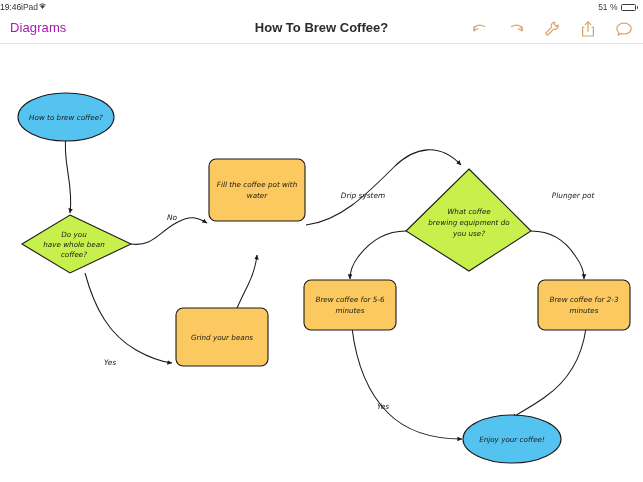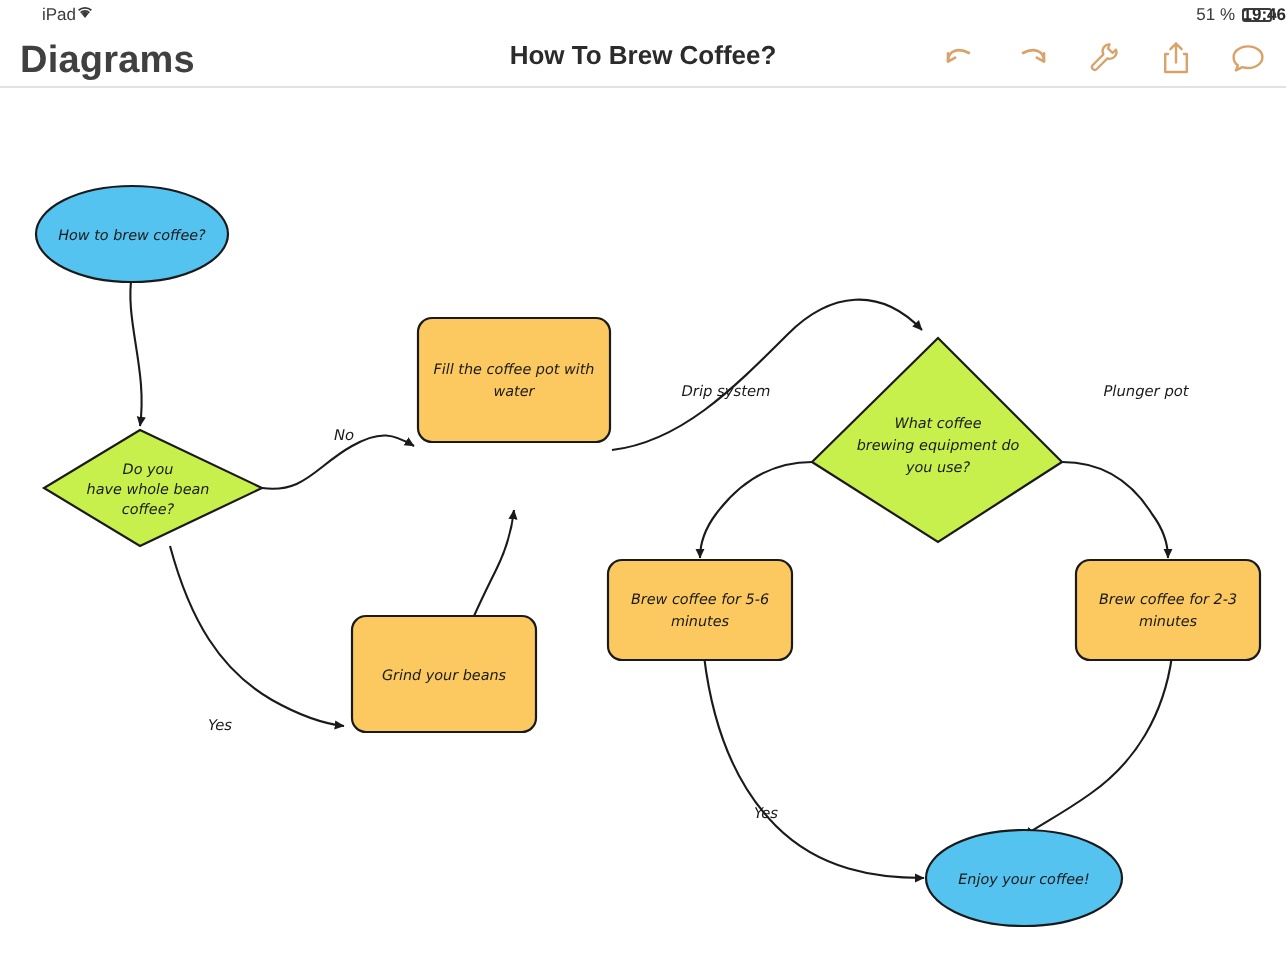--- a/index.html
+++ b/index.html
@@ -36,22 +36,22 @@
     position: absolute;
     left: 5px; top: 2px;
     display: flex;
     align-items: center;
     gap: 0;
     padding-left: 16px;
   }
   .status-center {
     position: absolute;
     left: 0; right: 0; top: 2px;
-    text-align: right;
-    font-weight: bold;
+    text-align: left;
+    font-weight: normal;
     font-size: 8.5px;
     color: #2b2b2b;
   }
   .status-right {
     position: absolute;
     right: 5px; top: 2px;
     display: flex;
     align-items: center;
     gap: 3px;
     text-align: center;
@@ -84,25 +84,24 @@
     width: 643px;
     height: 30px;
     background: #ffffff;
     border-bottom: 1px solid #e2e2e2;
     box-sizing: border-box;
   }
   .back-button {
     position: absolute;
     left: 10px;
     top: 6px;
-    font-size: 19px;
-    color: #404040;
+    font-size: 13px;
+    color: #a21caf;
     cursor: pointer;
     letter-spacing: 0.1px;
-    font-weight: bold;
   }
   .doc-title {
     position: absolute;
     left: 0; right: 0;
     top: 6px;
     text-align: center;
     font-size: 13px;
     font-weight: bold;
     color: #2b2b2b;
   }

